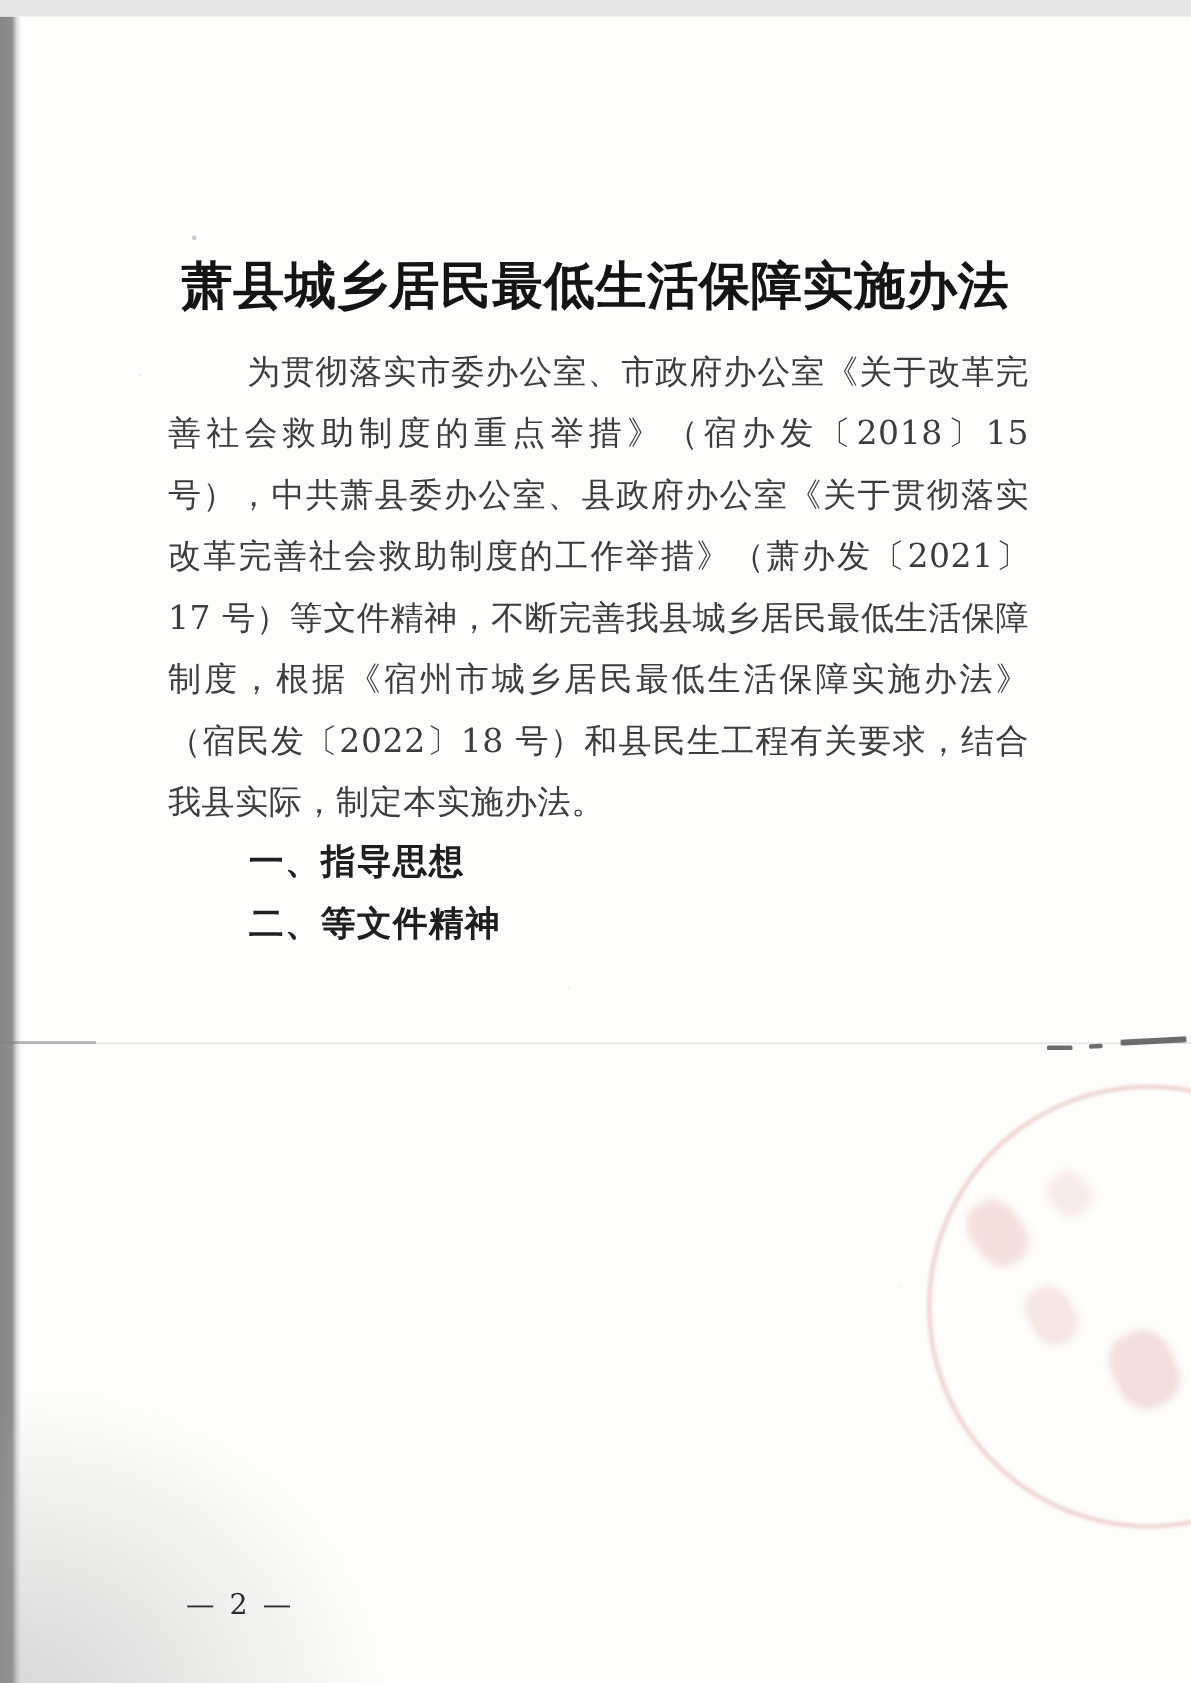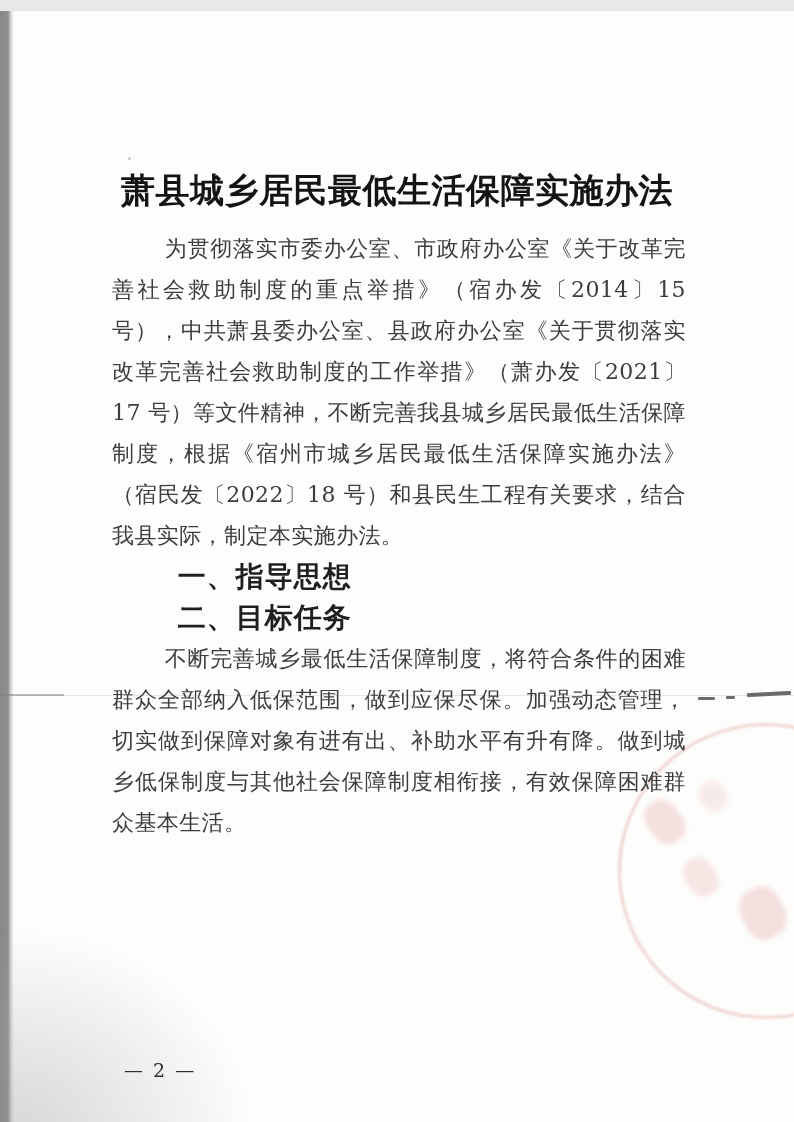--- a/index.html
+++ b/index.html
@@ -73,23 +73,23 @@
     position:absolute;left:112px;top:217px;width:574px;
     font-size:22px;line-height:41px;
     color:#3d3d3d;
     text-align:justify;
     letter-spacing:0.4px;
   }
   .para{margin:0;text-indent:2.4em;}
   .heading{
     margin:0;
     padding-left:2.35em;
-    font-family:Liberation Sans, sans-serif;
+    font-family:Liberation Mono, monospace;
     font-weight:700;
-    font-size:28px;line-height:41px;
+    font-size:23px;line-height:41px;
     color:#1f1f1f;
     letter-spacing:1px;
   }
   .page-number{
     position:absolute;left:124px;top:1048px;
     font-size:19px;color:#2e2e2e;
     letter-spacing:2px;
     font-family:"DejaVu Serif", serif;
   }
 </style>
@@ -111,21 +111,20 @@
 
   <div class="crease-line"></div>
   <div class="crease-left"></div>
   <div class="crease-dash d1"></div>
   <div class="crease-dash d2"></div>
   <div class="crease-dash d3"></div>
 
   <h1 class="doc-title">萧县城乡居民最低生活保障实施办法</h1>
 
   <div class="content">
-    <p class="para">为贯彻落实市委办公室、市政府办公室《关于改革完善社会救助制度的重点举措》（宿办发〔2014〕15 号），中共萧县委办公室、县政府办公室《关于贯彻落实改革完善社会救助制度的工作举措》（萧办发〔2021〕17 号）等文件精神，不断完善我县城乡居民最低生活保障制度，根据《宿州市城乡居民最低生活保障实施办法》（宿民发〔2022〕18 号）和县民生工程有关要求，结合我县实际，制定本实施办法。</p>
+    <p class="para">为贯彻落实市委办公室、市政府办公室《关于改革完善社会救助制度的重点举措》（宿办发〔2018〕15 号），中共萧县委办公室、县政府办公室《关于贯彻落实改革完善社会救助制度的工作举措》（萧办发〔2021〕17 号）等文件精神，不断完善我县城乡居民最低生活保障制度，根据《宿州市城乡居民最低生活保障实施办法》（宿民发〔2022〕18 号）和县民生工程有关要求，结合我县实际，制定本实施办法。</p>
     <p class="heading">一、指导思想</p>
-    <p class="heading">二、目标任务</p>
-    <p class="para">不断完善城乡最低生活保障制度，将符合条件的困难群众全部纳入低保范围，做到应保尽保。加强动态管理，切实做到保障对象有进有出、补助水平有升有降。做到城乡低保制度与其他社会保障制度相衔接，有效保障困难群众基本生活。</p>
+    <p class="heading">二、等文件精神</p>
   </div>
 
   <div class="page-number">— 2 —</div>
 
 </div>
 
 </body></html>

